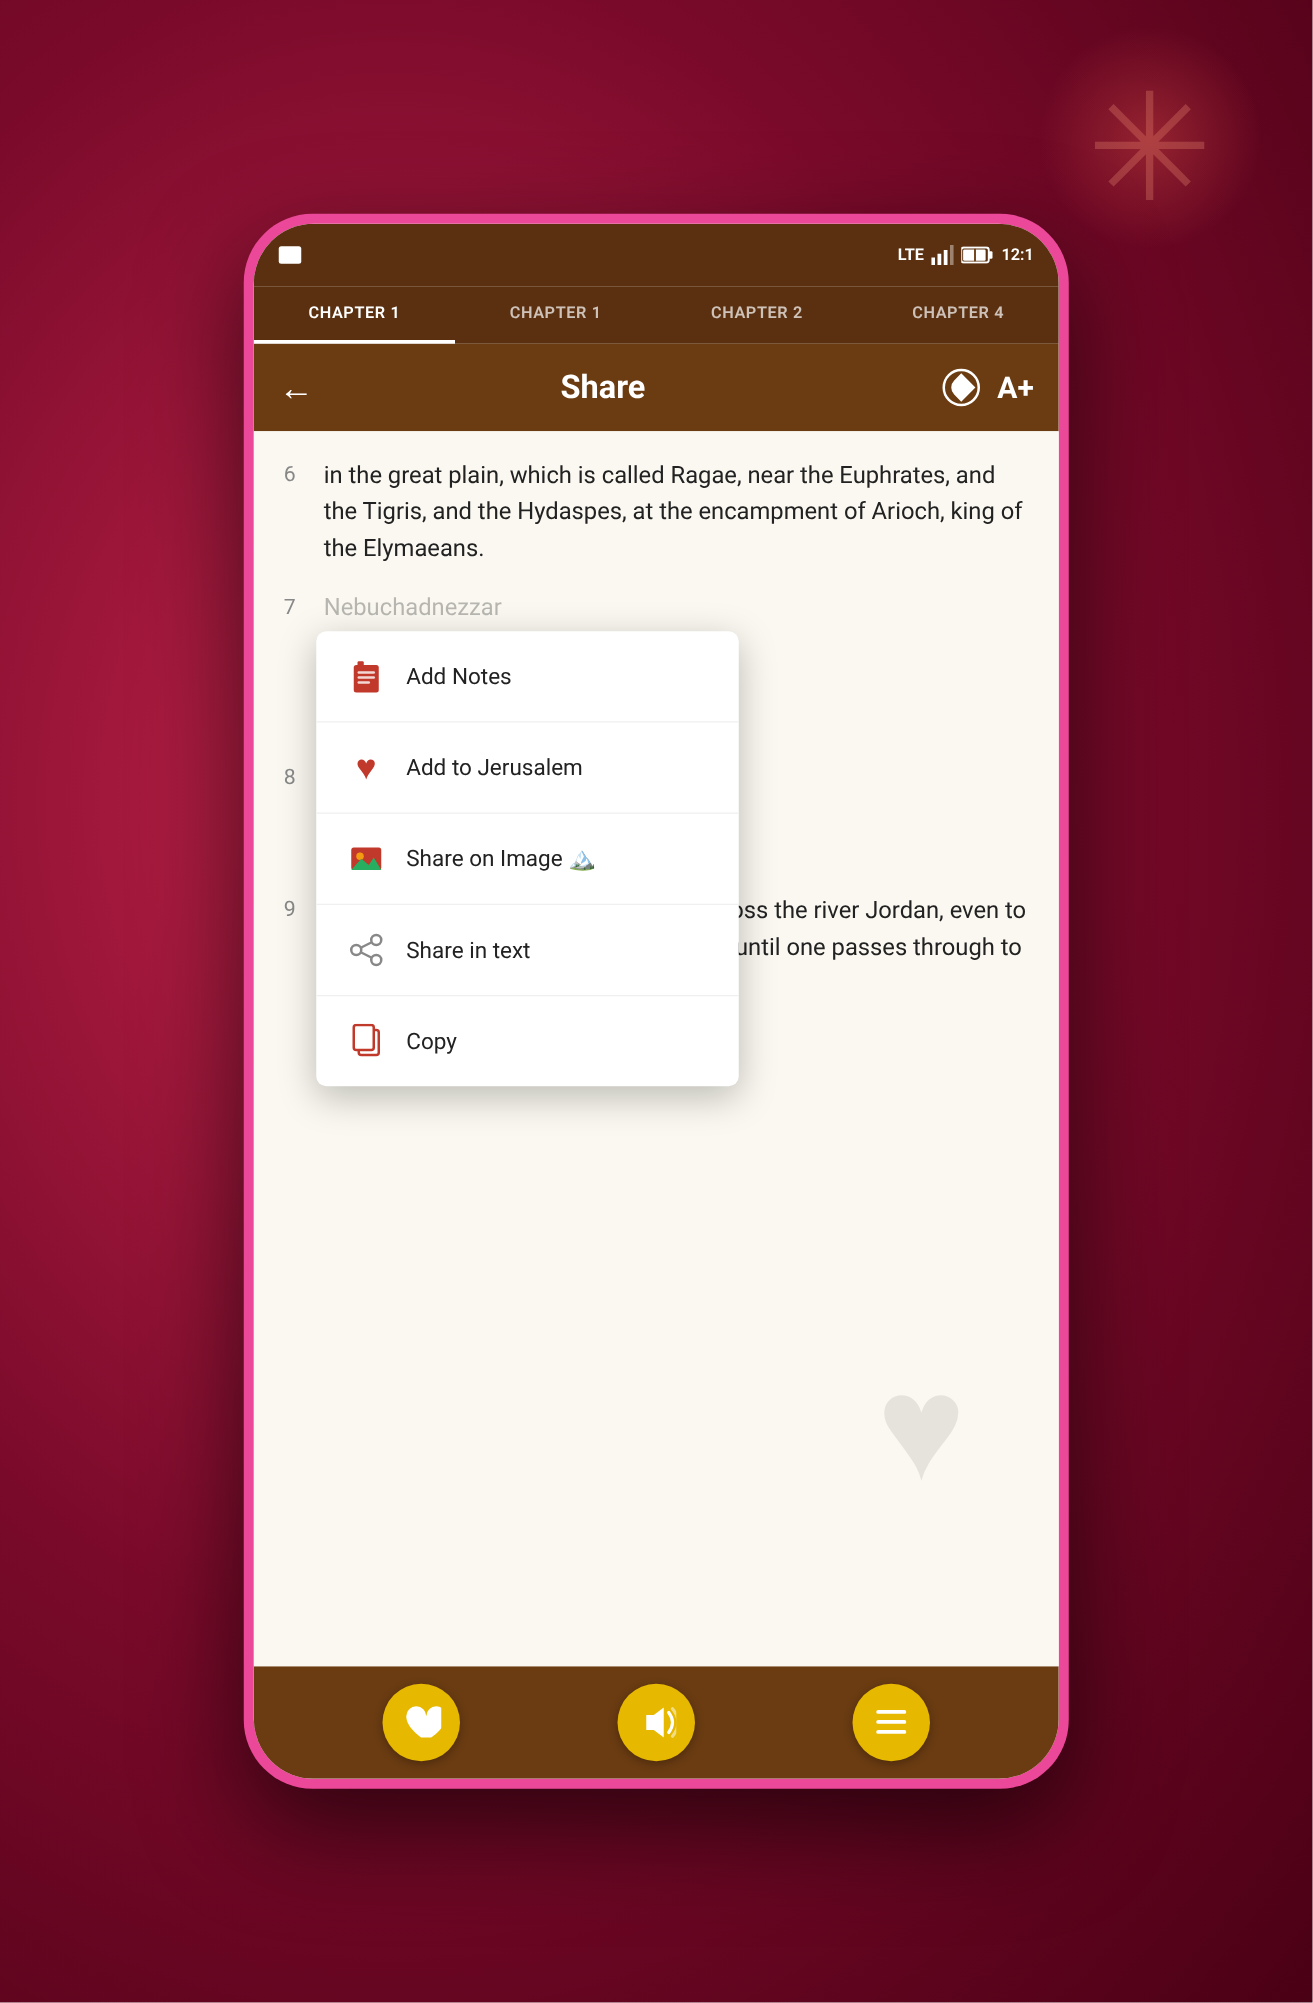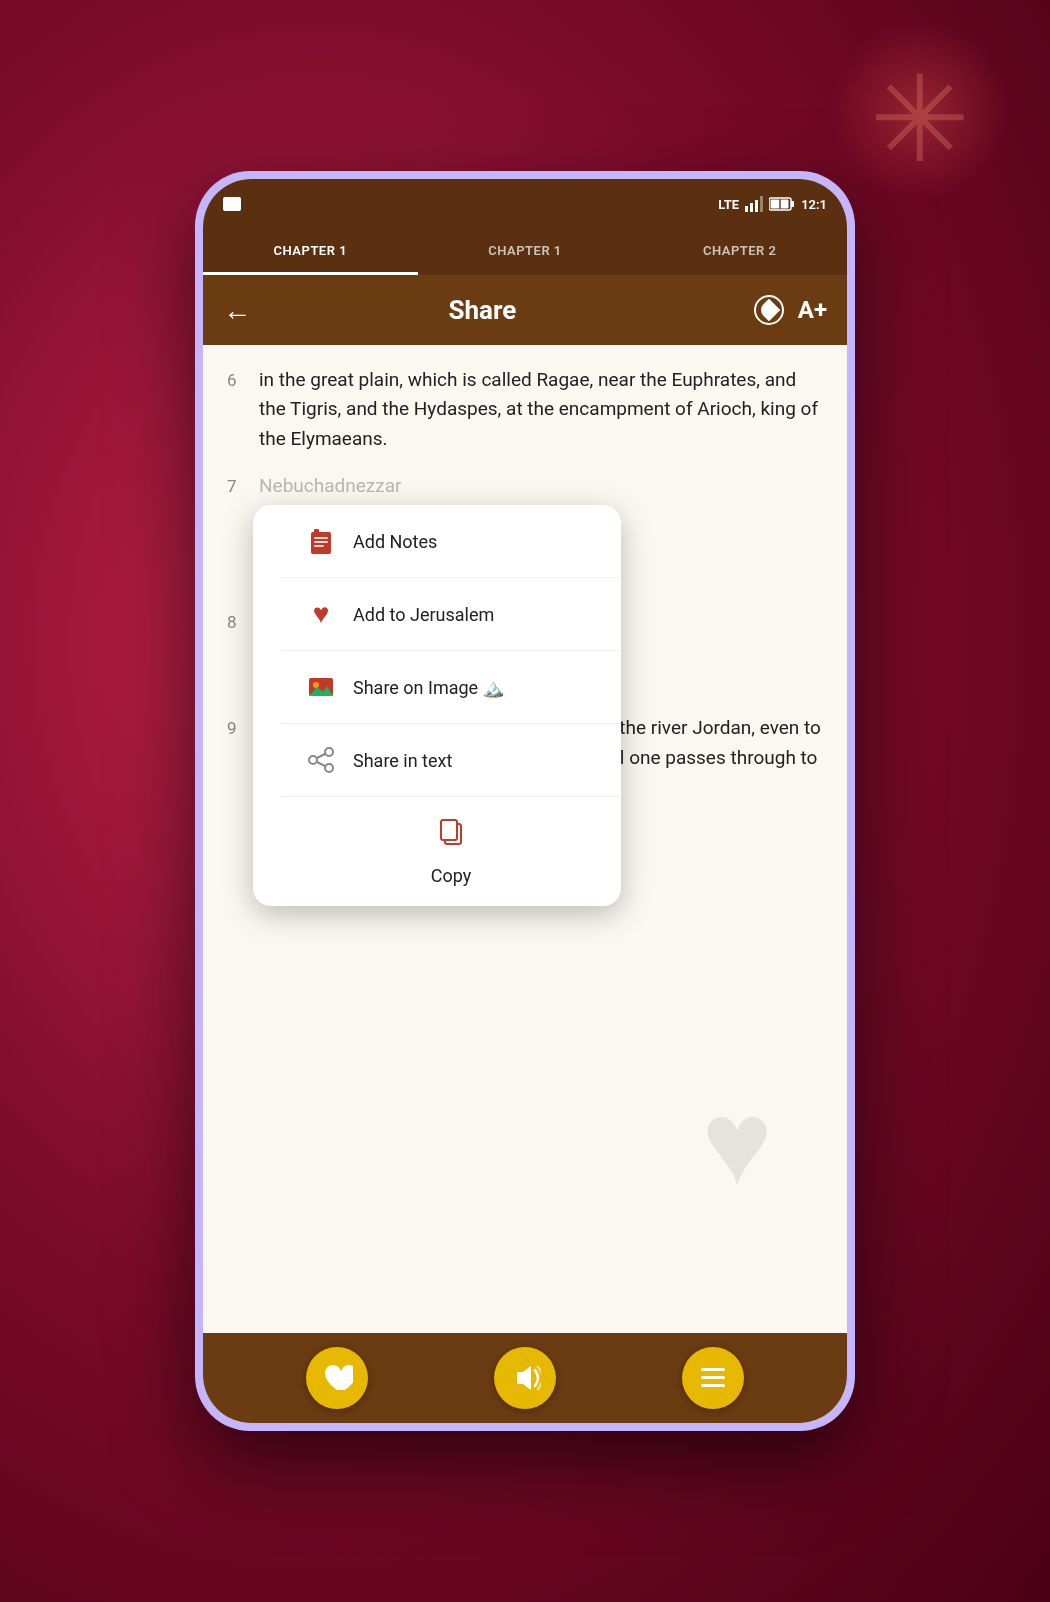--- a/index.html
+++ b/index.html
@@ -24,21 +24,21 @@
       right: 40px;
       width: 180px;
       height: 180px;
       background: radial-gradient(circle, rgba(255,100,80,0.3) 0%, transparent 70%);
       pointer-events: none;
     }
 
     .phone-outer {
       width: 660px;
       height: 1260px;
-      background: #c4b5fd;
+      background: #ec4899;
       border-radius: 55px;
       padding: 8px;
       box-shadow: 0 30px 80px rgba(0,0,0,0.6);
       position: relative;
     }
 
     .phone-inner {
       width: 100%;
       height: 100%;
       background: #fff;
@@ -201,43 +201,41 @@
 
     .verse-text {
       flex: 1;
     }
 
     
     .context-menu {
       position: absolute;
       top: 160px;
       left: 50px;
-      width: 368px;
+      width: 338px;
       background: #fff;
-      border-radius: 18px;
+      border-radius: 8px;
       box-shadow: 0 8px 30px rgba(0,0,0,0.25);
       z-index: 100;
       overflow: hidden;
-      padding-left: 28px;
     }
 
     .menu-item {
       display: flex;
       align-items: center;
       gap: 16px;
       padding: 20px 24px;
       cursor: pointer;
       font-size: 18px;
       color: #222;
       border-bottom: 1px solid #f0f0f0;
     }
 
     .menu-item:last-child {
       border-bottom: none;
-      flex-direction: column;
     }
 
     .menu-icon {
       width: 32px;
       height: 32px;
       display: flex;
       align-items: center;
       justify-content: center;
       flex-shrink: 0;
     }
@@ -324,20 +322,21 @@
           <line x1="11" y1="2" x2="11" y2="12" stroke="#6b3c12" stroke-width="1.5"></line>
         </svg>
         <span style="font-size:13px;color:#fff;font-weight:600;">12:1</span>
       </div>
     </div>
 
     <div class="chapter-tabs">
       <div class="chapter-tab active">CHAPTER 1</div>
       <div class="chapter-tab">CHAPTER 1</div>
       <div class="chapter-tab">CHAPTER 2</div>
+      <div class="chapter-tab">CHAPTER 4</div>
     </div>
 
     <div class="top-header">
       <div class="back-btn">←</div>
       <div class="header-title">Share</div>
       <div class="header-icons">
         <div class="brightness-icon"></div>
         <div class="font-size-btn">A+</div>
       </div>
     </div>

